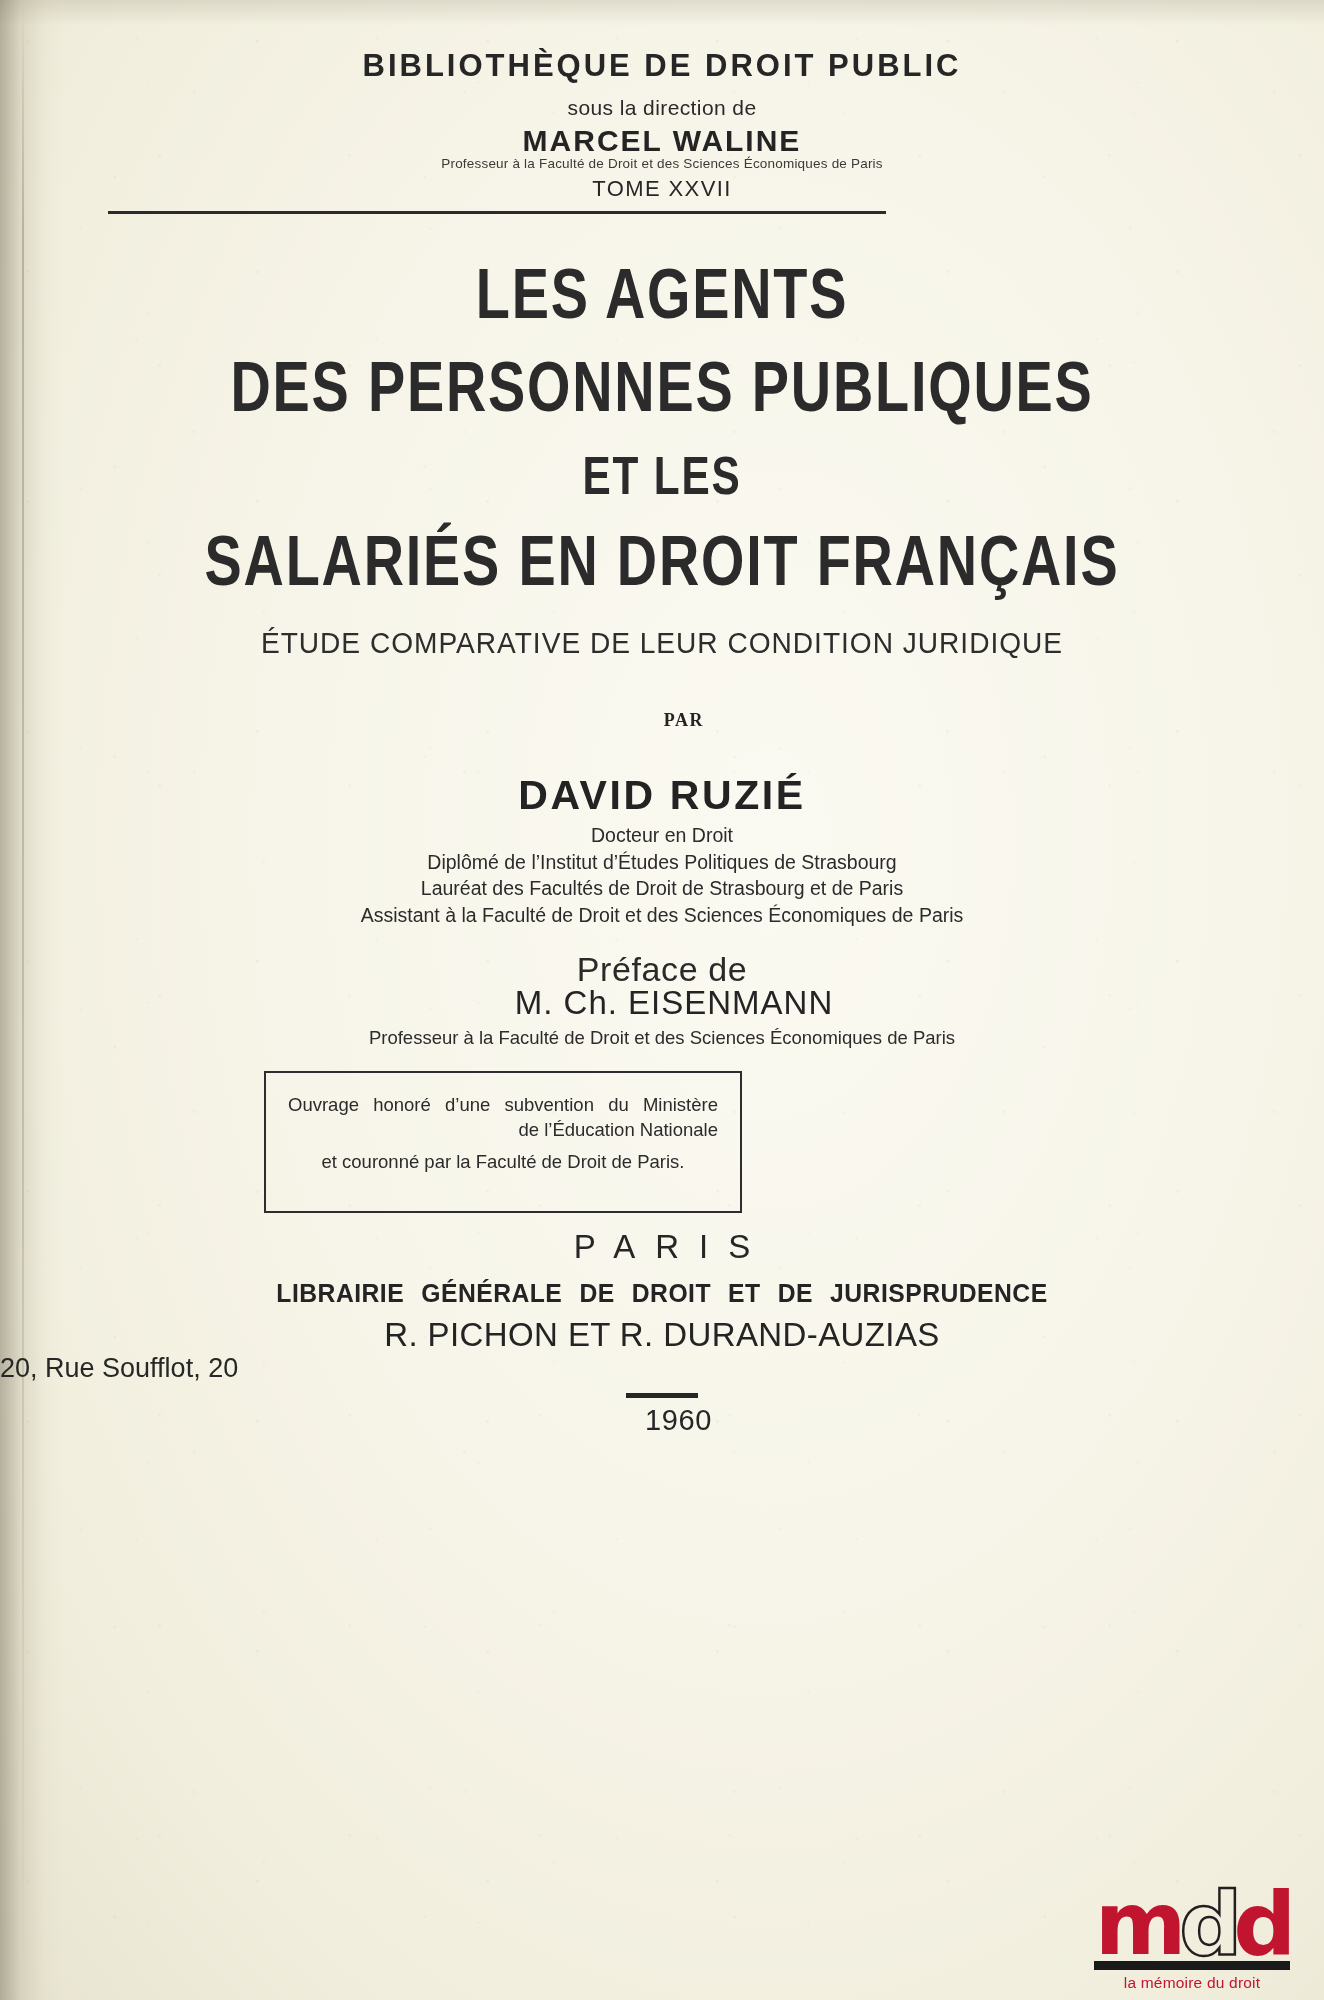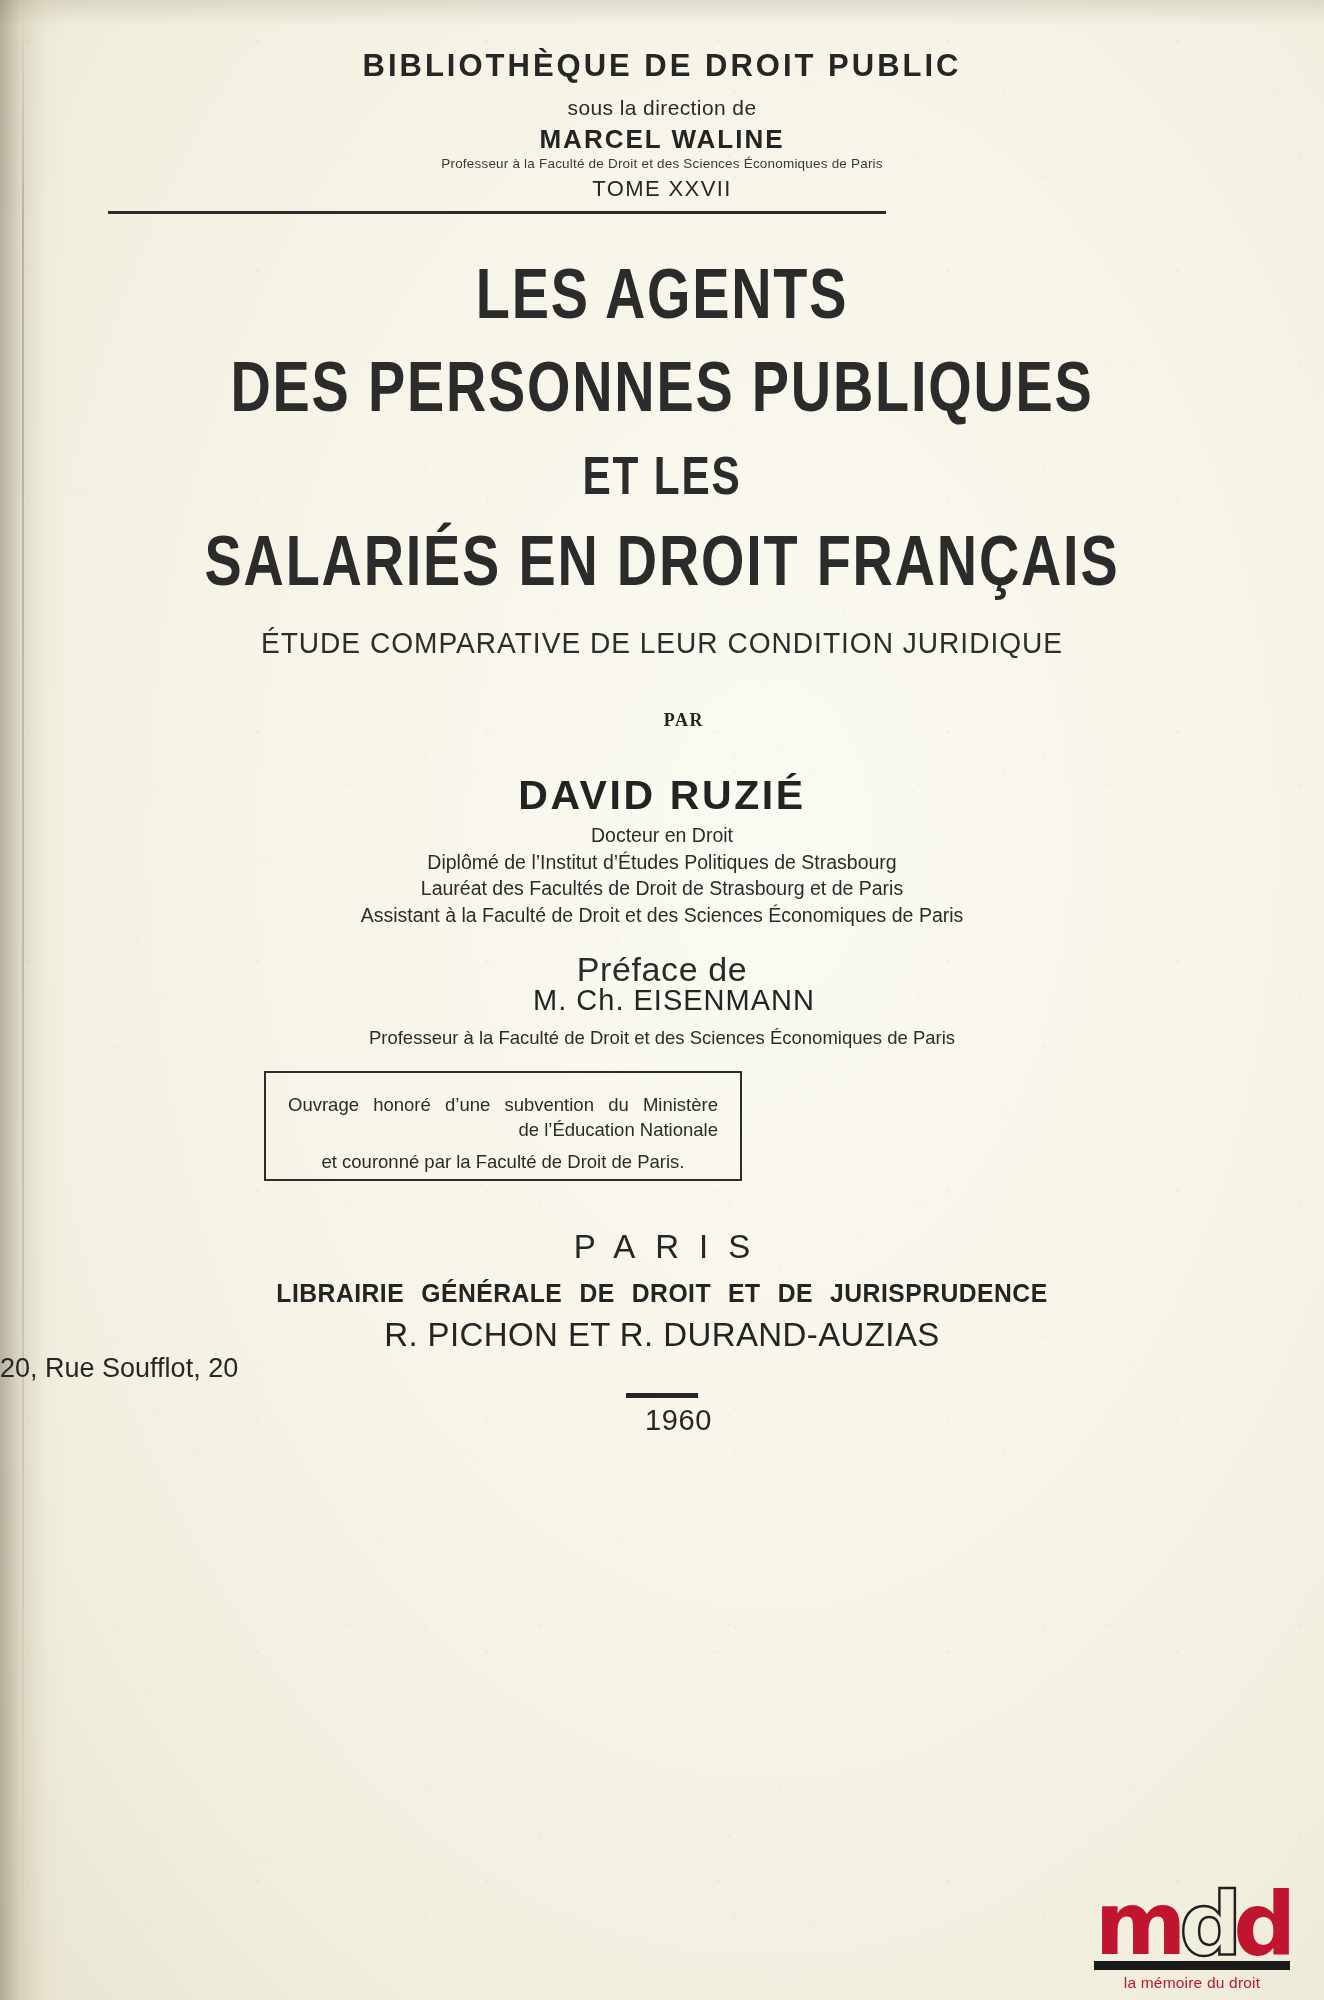--- a/index.html
+++ b/index.html
@@ -72,21 +72,21 @@
   }
   .series-sub {
     position: absolute; left: 0; right: 0; top: 96px;
     font-size: 21px;
     font-weight: 400;
     letter-spacing: .4px;
     color: #2a2a2a;
   }
   .series-director {
     position: absolute; left: 0; right: 0; top: 124px;
-    font-size: 26px;
+    font-size: 30px;
     font-weight: 700;
     letter-spacing: 2.0px;
     color: #242424;
     text-align: center;
   }
   .series-director-role {
     position: absolute; left: 0; right: 0; top: 156px;
     font-size: 13.5px;
     font-weight: 400;
     letter-spacing: .2px;
@@ -163,39 +163,39 @@
     position: absolute; left: 0; right: 0; top: 950px;
     text-align: center;
     font-size: 34px;
     font-weight: 400;
     letter-spacing: .6px;
     color: #2a2a2a;
   }
   .pref-name {
     position: absolute; left: 0; right: 0; top: 984px;
     text-align: center;
-    font-size: 29px;
+    font-size: 33px;
     font-weight: 400;
     letter-spacing: 1.0px;
     color: #242424;
     padding-left: 24px;
   }
   .pref-role {
     position: absolute; left: 0; right: 0; top: 1027px;
     text-align: center;
     font-size: 18.5px;
     font-weight: 400;
     color: #2c2c2c;
   }
 
   
   .note-box {
     position: absolute;
     left: 264px; top: 1071px;
-    width: 478px; height: 110px;
+    width: 478px; height: 142px;
     border: 2px solid #2d2d2d;
     box-sizing: border-box;
   }
   .note-l1 {
     position: absolute; left: 22px; right: 22px; top: 21px;
     text-align: justify; text-align-last: justify;
     font-size: 18.5px;
     color: #2b2b2b;
   }
   .note-l2 {

